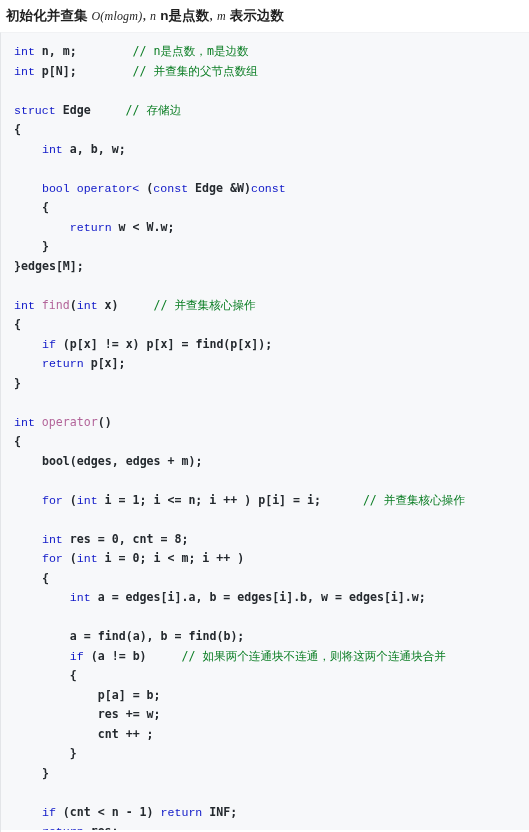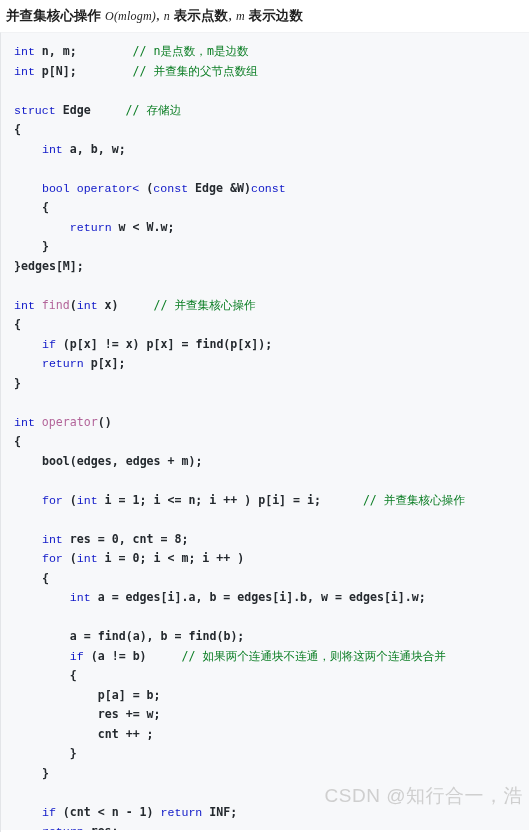--- a/index.html
+++ b/index.html
@@ -84,21 +84,21 @@
     right: 0;
     bottom: 0;
     height: 3px;
     background: #ffffff;
   }
 </style>
 </head>
 <body>
 
 <div class="heading">
-  <span>并查集核心操作 </span><span class="mathvar">O(mlogm)</span><span class="pun">, </span><span class="mathvar">n</span><span class="cjk"> 表示点数</span><span class="pun">,  </span><span class="mathvar">m</span><span class="cjk"> 表示边数</span>
+  <span>初始化并查集 </span><span class="mathvar">O(mlogm)</span><span class="pun">, </span><span class="mathvar">n</span><span class="cjk"> n是点数</span><span class="pun">,  </span><span class="mathvar">m</span><span class="cjk"> 表示边数</span>
 </div>
 
 <div class="code-wrap">
   <pre class="code" id="code-content"><span class="kw">int</span><span class="pl"> n, m;        </span><span class="cm">// n是点数，m是边数</span>
 <span class="kw">int</span><span class="pl"> p[N];        </span><span class="cm">// 并查集的父节点数组</span>
 
 <span class="kw">struct</span><span class="pl"> Edge     </span><span class="cm">// 存储边</span>
 <span class="pl">{</span>
 <span class="pl">    </span><span class="kw">int</span><span class="pl"> a, b, w;</span>
 
@@ -131,15 +131,14 @@
 <span class="pl">            p[a] = b;</span>
 <span class="pl">            res += w;</span>
 <span class="pl">            cnt ++ ;</span>
 <span class="pl">        }</span>
 <span class="pl">    }</span>
 
 <span class="pl">    </span><span class="kw">if</span><span class="pl"> (cnt &lt; n - 1) </span><span class="kw">return</span><span class="pl"> INF;</span>
 <span class="pl">    </span><span class="kw">return</span><span class="pl"> res;</span>
 
 </pre>
-  <div class="watermark">CSDN @知行合一，浩</div>
   <div class="bottom-rule"></div>
 </div>
 
 </body></html>

